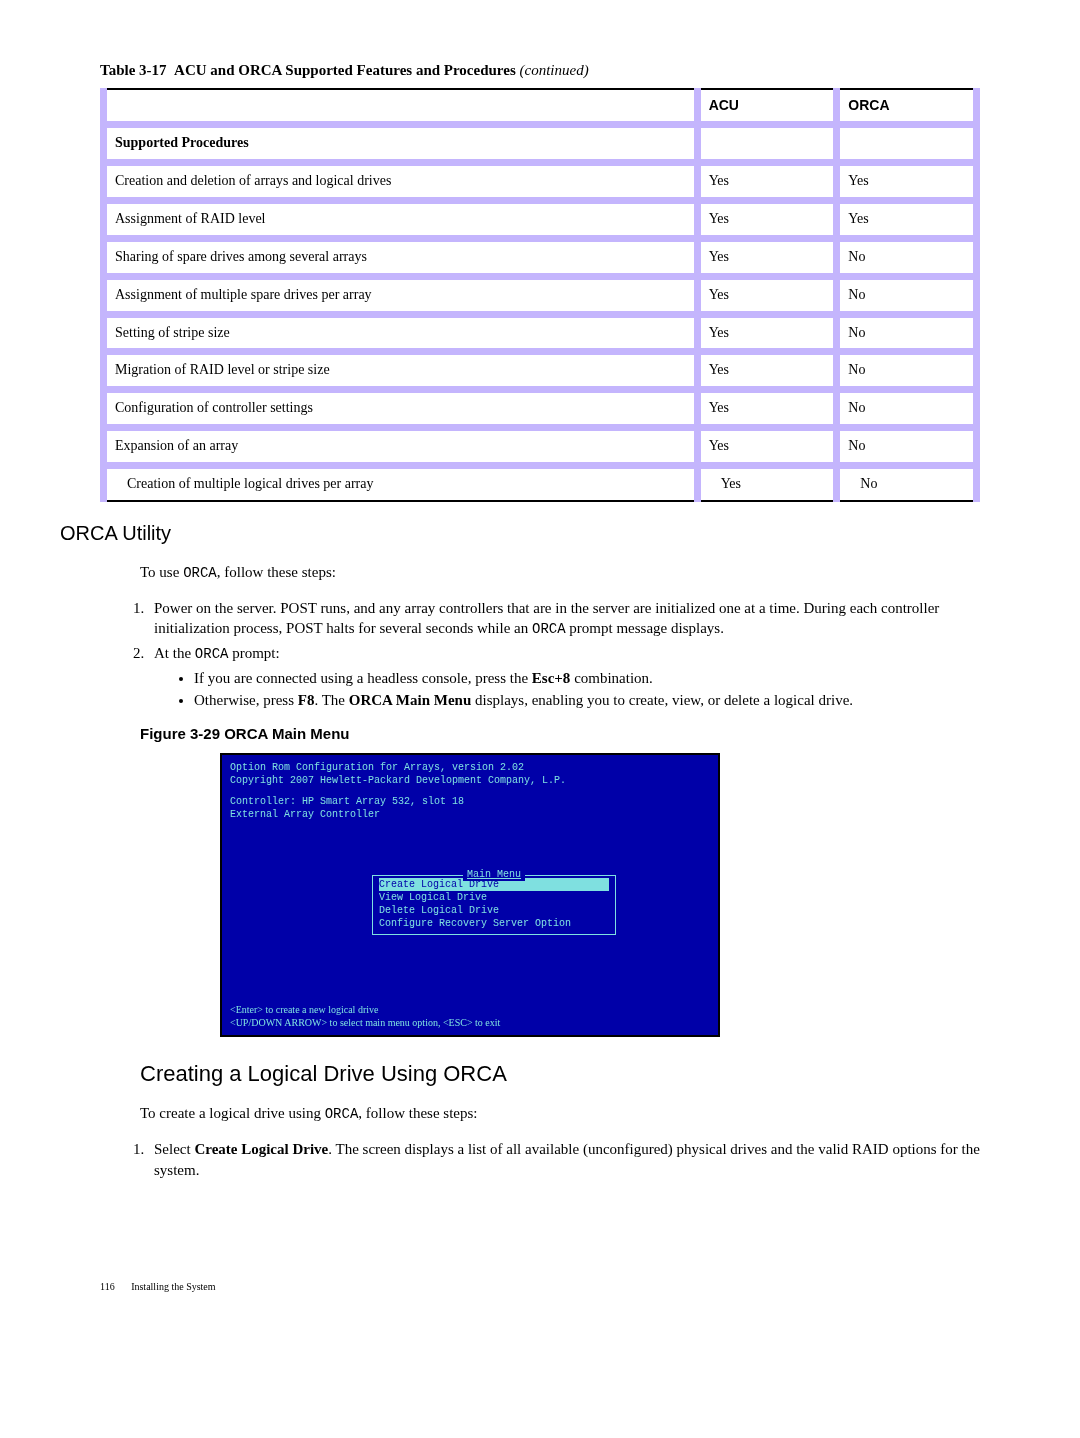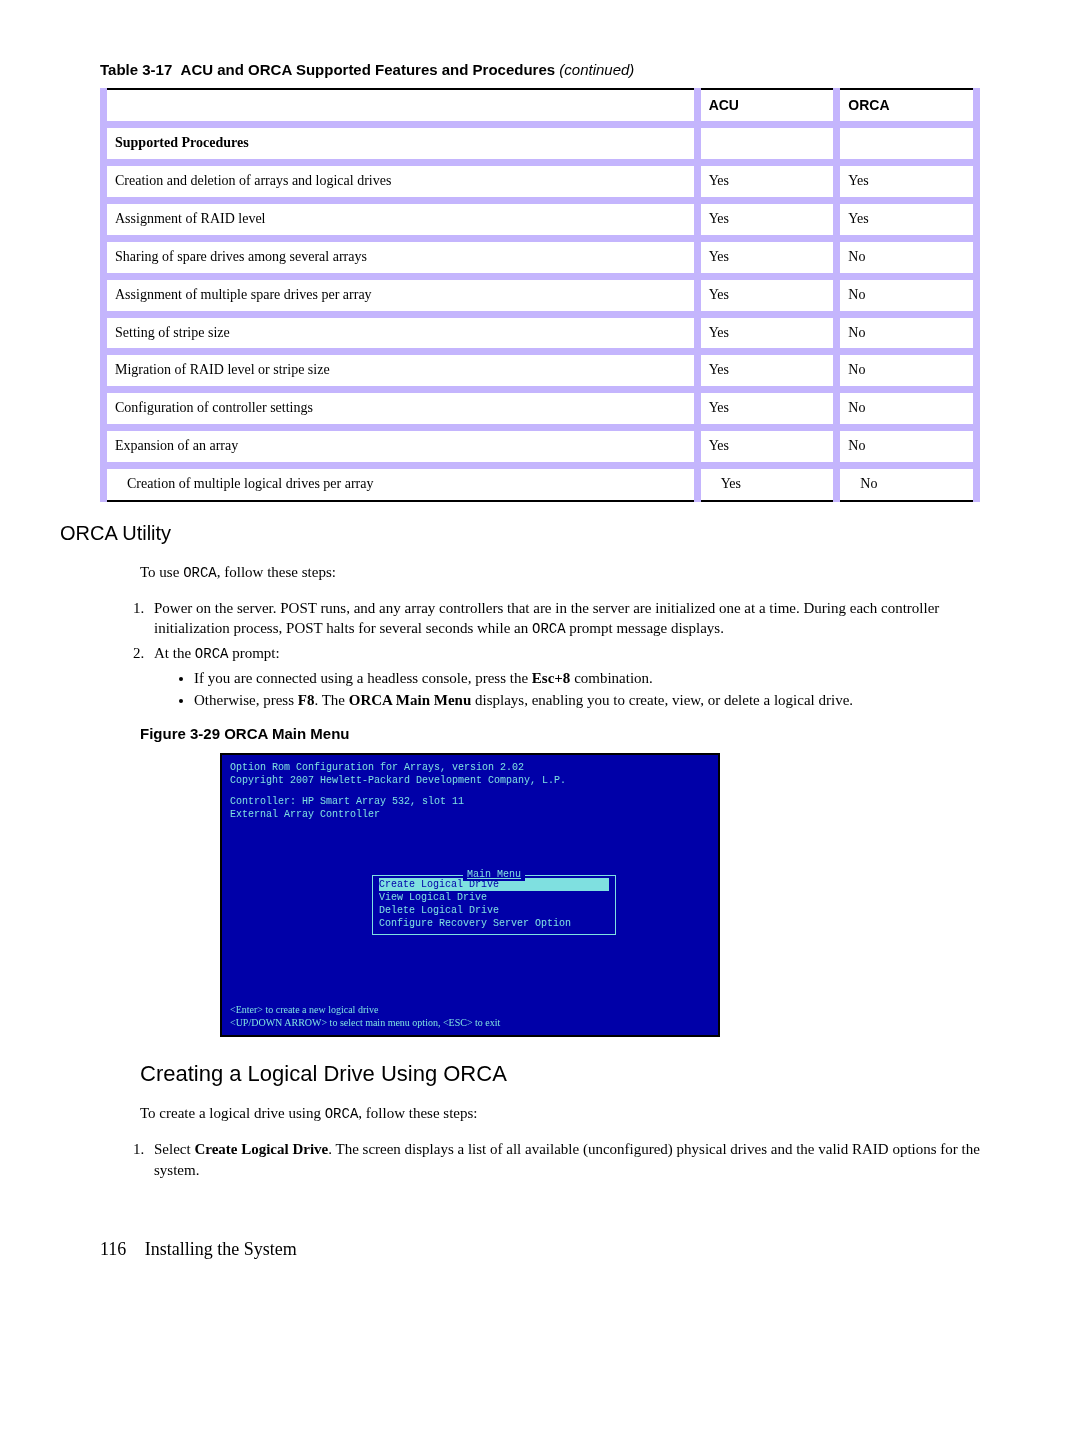--- a/index.html
+++ b/index.html
@@ -5,21 +5,21 @@
   body {
     font-family: "Palatino Linotype", "Book Antiqua", Palatino, serif;
     font-size: 15px;
     color: #000;
     background: #fff;
     margin: 0;
     padding: 60px 100px 40px 100px;
     line-height: 1.35;
   }
   .table-title {
-    font-family: Liberation Sans, sans-serif;
+    font-family: Liberation Serif, serif;
     font-weight: bold;
     font-size: 15px;
     margin-bottom: 8px;
   }
   .table-title .cont {
     font-style: italic;
     font-weight: normal;
   }
   table.feat {
     border-collapse: collapse;
@@ -127,22 +127,22 @@
     display: inline-block;
     width: 100%;
   }
   .orca-bottom {
     position: absolute;
     bottom: 6px;
     left: 8px;
     font-family: Liberation Serif, serif;
   }
   .page-footer {
-    margin-top: 57px;
-    font-size: 18px;
+    margin-top: 100px;
+    font-size: 10px;
   }
   .page-num {
     margin-right: 14px;
   }
 </style>
 </head>
 <body>
 
 <div class="table-title">
   <span>Table 3-17</span>
@@ -236,21 +236,21 @@
     </ul>
   </li>
 </ol>
 
 <div class="fig-title">Figure 3-29  ORCA Main Menu</div>
 
 <div class="orca-screen">
   <div class="orca-cyan">Option Rom Configuration for Arrays, version  2.02</div>
   <div class="orca-cyan">Copyright 2007 Hewlett-Packard Development Company, L.P.</div>
   <div style="height:8px"></div>
-  <div class="orca-cyan">Controller: HP Smart Array 532, slot 11</div>
+  <div class="orca-cyan">Controller: HP Smart Array 532, slot 18</div>
   <div class="orca-cyan">External Array Controller</div>
 
   <div class="orca-menu">
     <span class="orca-menu-title">Main Menu</span>
     <span class="orca-sel">Create Logical Drive</span><br>
     <span class="orca-cyan">View Logical Drive</span><br>
     <span class="orca-cyan">Delete Logical Drive</span><br>
     <span class="orca-cyan">Configure Recovery Server Option</span>
   </div>
 

